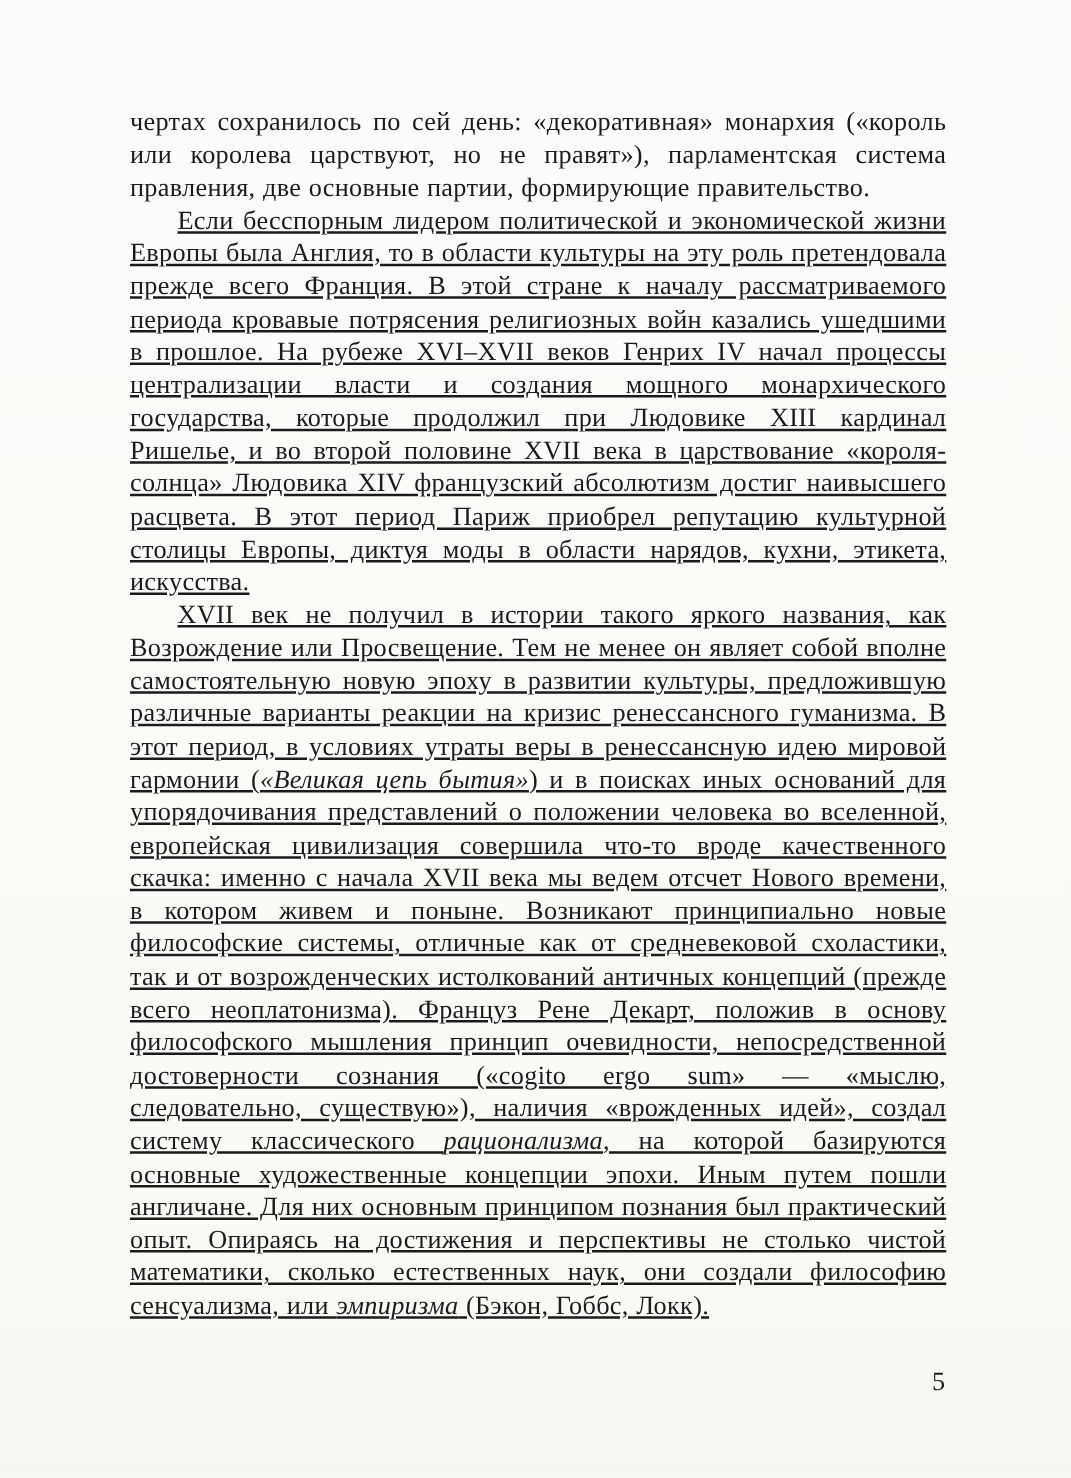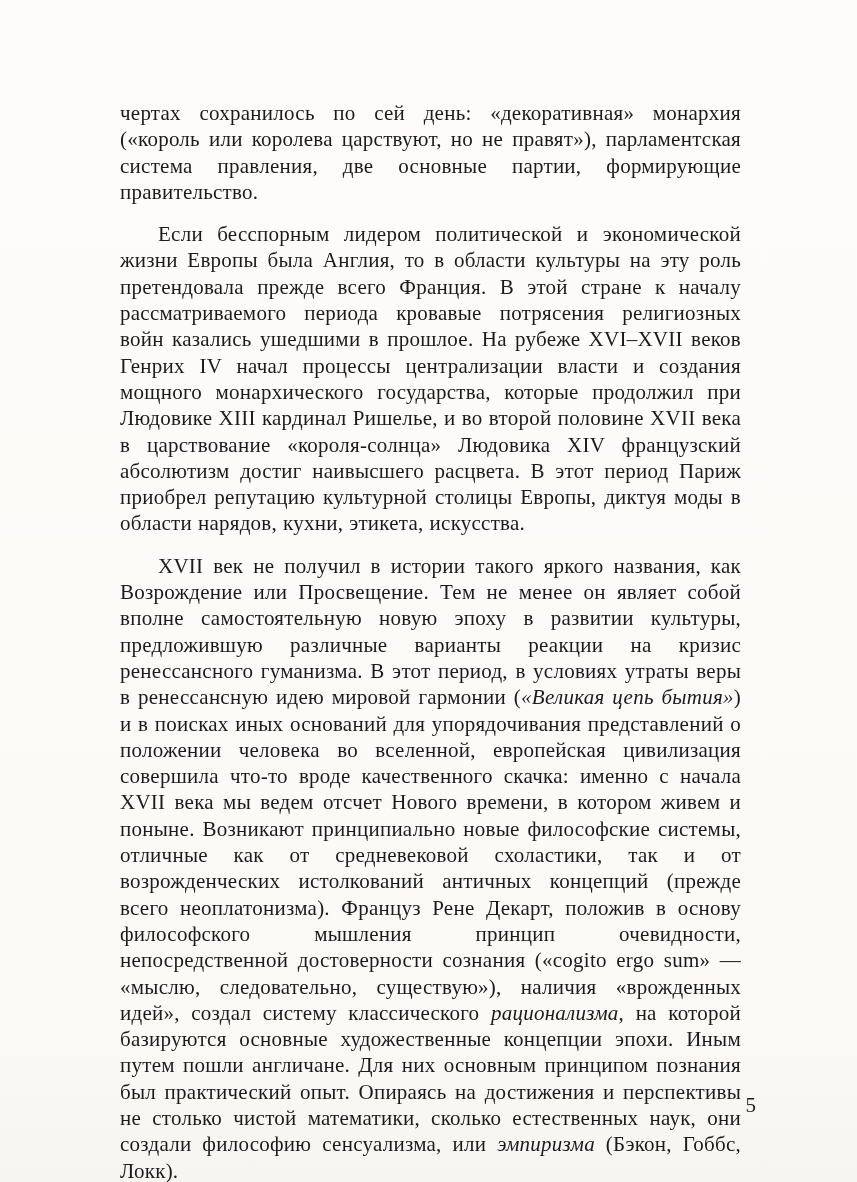--- a/index.html
+++ b/index.html
@@ -27,25 +27,26 @@
     width: 653px;
     text-align: justify;
     font-size: 21px;
     line-height: 26.3px;
     letter-spacing: 0.25px;
     hyphens: auto;
     -webkit-hyphens: auto;
     word-spacing: 0.5px;
   }
   .para {
-    margin: 16px;
+    margin: 0;
     padding: 0;
   }
   .para.indent {
     text-indent: 38px;
+    text-decoration: underline;
   }
   .italic {
     font-style: italic;
   }
   .page-number {
     position: absolute;
     top: 1092px;
     right: 101px;
     font-size: 21px;
     line-height: 26px;

